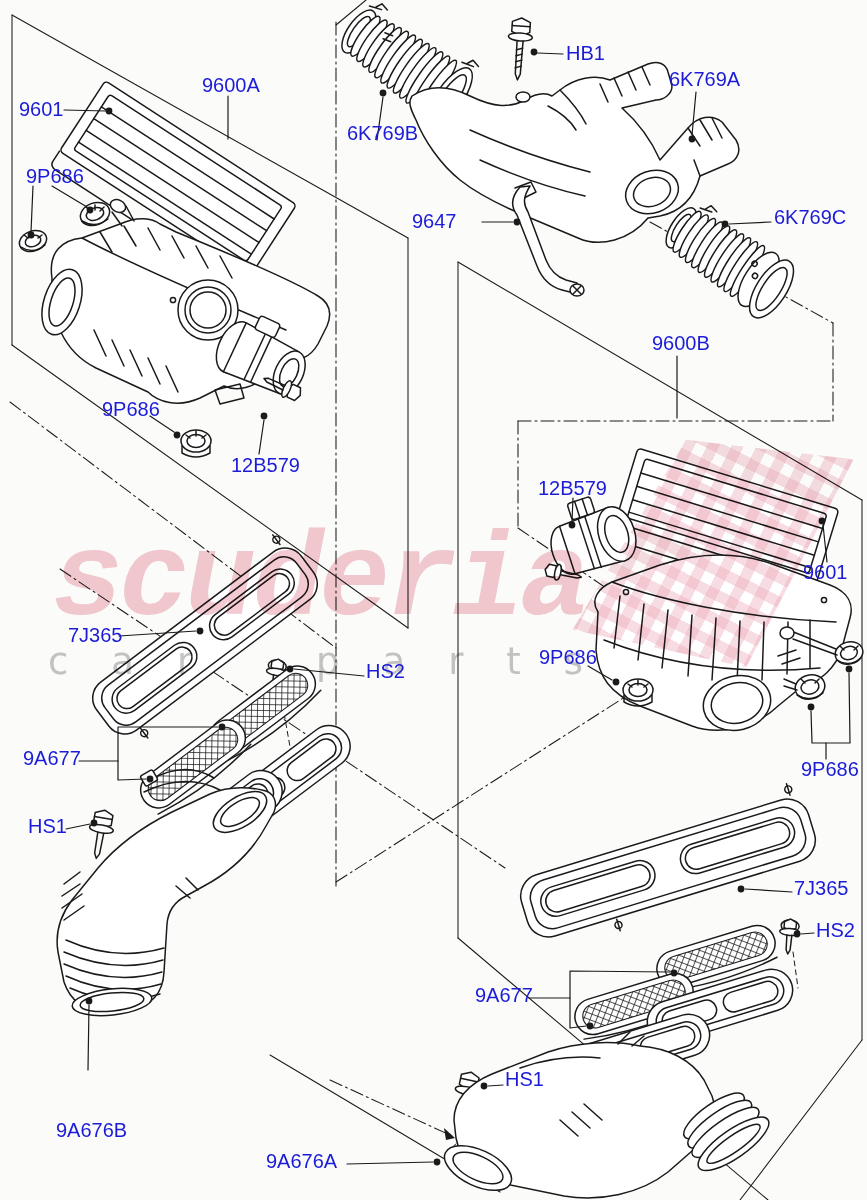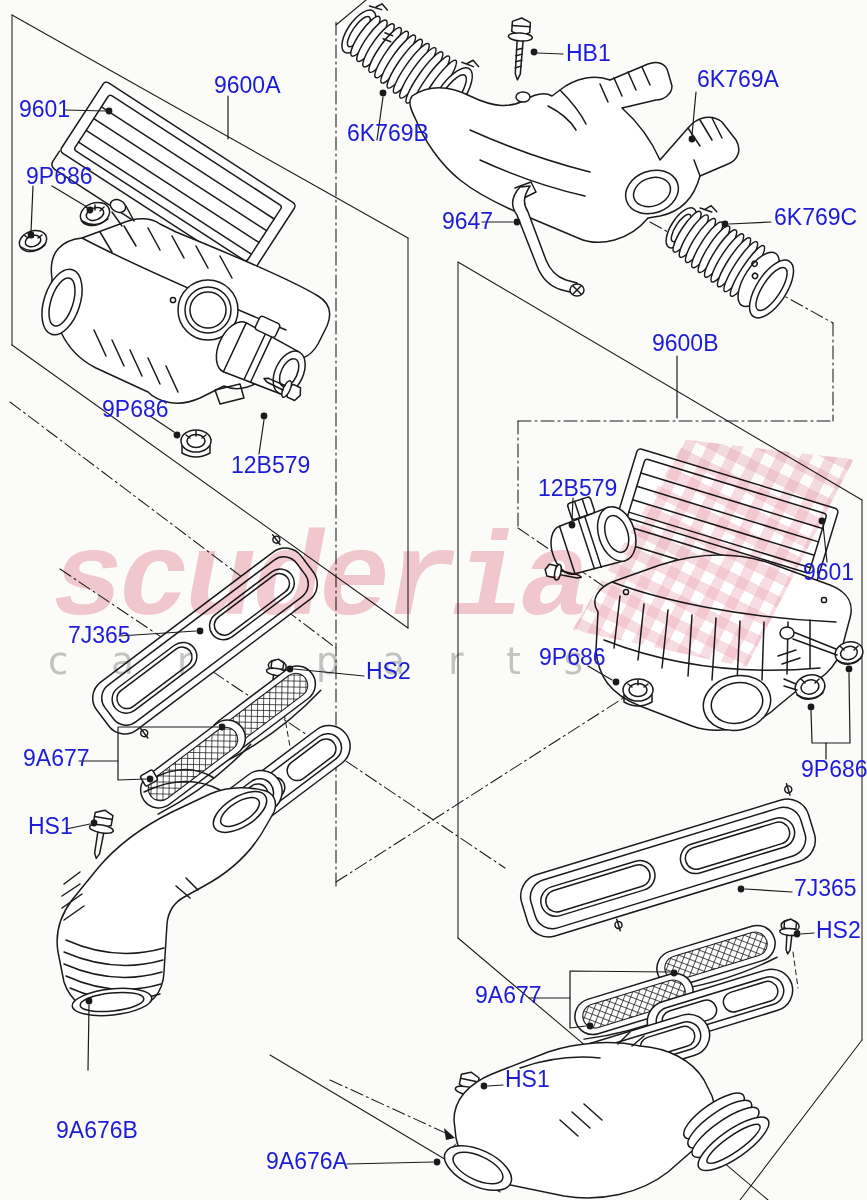--- a/index.html
+++ b/index.html
@@ -32,21 +32,21 @@
     stroke-linecap:round;stroke-linejoin:round;}
   #diagram-svg .fillw{fill:#ffffff;}
   #diagram-svg .dot{fill:var(--line-color);stroke:none;}
   #diagram-svg .thin{stroke-width:1.05;}
   #diagram-svg .ldr{stroke-width:1.2;}
   #diagram-svg .dashdot{stroke-width:1.05;stroke-dasharray:13 4 2 4;}
   #diagram-svg .dashax{stroke-width:1;stroke-dasharray:5 4;}
   #diagram-svg .meshfill{fill:url(#mesh);stroke-width:1.05;}
   
   .lbl{position:absolute;z-index:3;color:var(--label-color);
-    font-size:23px;line-height:19px;white-space:nowrap;text-align:right;}
+    font-size:20px;line-height:19px;white-space:nowrap;text-align:right;}
 </style>
 </head>
 <body>
 
 <div id="stage">
 
 <svg id="diagram-svg" width="867" height="1200" viewBox="0 0 867 1200">
   <defs>
     <pattern id="mesh" patternUnits="userSpaceOnUse" width="6" height="6" patternTransform="rotate(38)">
       <path d="M0,0 L0,6 M0,0 L6,0" stroke="#4a4a4a" stroke-width="0.9" fill="none"></path>
@@ -513,28 +513,28 @@
         <circle class="dot" cx="437" cy="1162" r="3.4"></circle>
   </g>
 </svg>
 
 <div class="wm" id="wm-checker"></div>
 <div class="wm" id="wm-brand">scuderia</div>
 <div class="wm" id="wm-tagline">car parts</div>
 
 <div>
   <div class="lbl" style="left:19px;top:100px">9601</div>
-  <div class="lbl" style="left:214px;top:76px">9600A</div>
+  <div class="lbl" style="left:202px;top:76px">9600A</div>
   <div class="lbl" style="left:26px;top:167px">9P686</div>
   <div class="lbl" style="left:102px;top:400px">9P686</div>
   <div class="lbl" style="left:231px;top:456px">12B579</div>
   <div class="lbl" style="left:566px;top:44px">HB1</div>
-  <div class="lbl" style="left:697px;top:70px">6K769A</div>
+  <div class="lbl" style="left:669px;top:70px">6K769A</div>
   <div class="lbl" style="left:347px;top:124px">6K769B</div>
-  <div class="lbl" style="left:442px;top:212px">9647</div>
+  <div class="lbl" style="left:412px;top:212px">9647</div>
   <div class="lbl" style="left:774px;top:208px">6K769C</div>
   <div class="lbl" style="left:652px;top:334px">9600B</div>
   <div class="lbl" style="left:538px;top:479px">12B579</div>
   <div class="lbl" style="left:803px;top:563px">9601</div>
   <div class="lbl" style="left:539px;top:648px">9P686</div>
   <div class="lbl" style="left:801px;top:760px">9P686</div>
   <div class="lbl" style="left:68px;top:626px">7J365</div>
   <div class="lbl" style="left:366px;top:662px">HS2</div>
   <div class="lbl" style="left:23px;top:749px">9A677</div>
   <div class="lbl" style="left:28px;top:817px">HS1</div>

